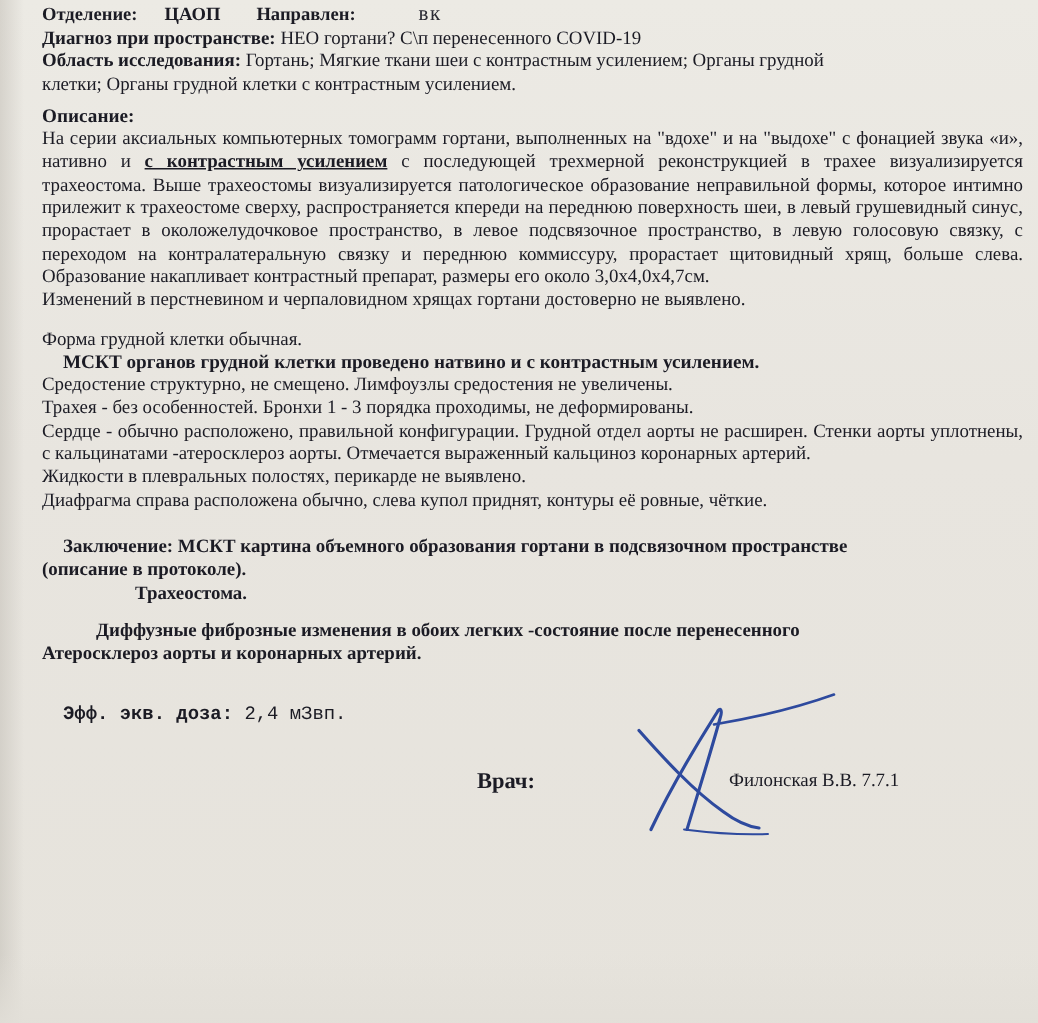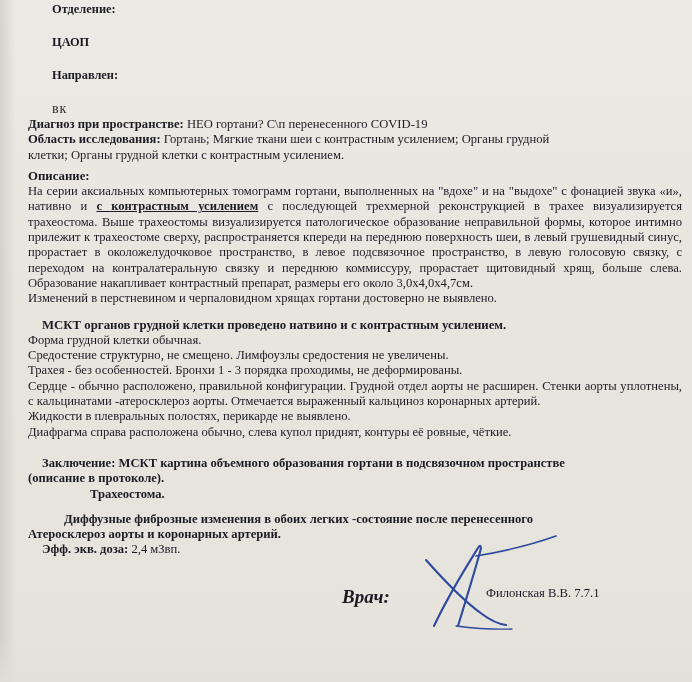--- a/index.html
+++ b/index.html
@@ -30,21 +30,20 @@
   .b { font-weight: bold; }
   .just { text-align: justify; text-align-last: left; }
   .ul { text-decoration: underline; }
 
   .hdr-top {
     display: flex;
     align-items: baseline;
     gap: 18px;
     font-size: 12.4px;
     font-weight: bold;
-    flex-direction: column;
   }
   .hdr-top .lbl2 { margin-left: 6px; }
   .hdr-top .vk {
     font-weight: normal;
     font-size: 14px;
     letter-spacing: 1px;
     margin-left: 24px;
     color: #2a2a33;
   }
   .sect-title { font-weight: bold; font-size: 12.8px; }
@@ -56,41 +55,40 @@
   .ind-3 { margin-left: 36px; margin-top: 10px; }
   .ind-4 { margin-left: 14px; }
 
   .doctor-row {
     position: relative;
     margin-top: 22px;
     height: 40px;
   }
   .doctor-label {
     position: absolute;
-    left: 314px;
+    left: 290px;
     top: 6px;
     font-weight: bold;
-    font-size: 19px;
-    font-style: italic;
+    font-size: 15px;
   }
   .doctor-name {
     position: absolute;
     left: 458px;
     top: 6px;
     font-size: 12.6px;
   }
   .sign {
     position: absolute;
     left: 388px;
     top: -50px;
     width: 150px;
     height: 110px;
     pointer-events: none;
   }
-  .dose-row { margin-top: 0; font-weight: bold; }
+  .dose-row { margin-top: 26px; font-weight: bold; font-family: Liberation Mono, monospace; }
   .dose-row .val { font-weight: normal; }
 
   .fade-bottom {
     position: absolute;
     left: 0; right: 0; bottom: 0;
     height: 46px;
     background: linear-gradient(180deg, rgba(232,229,223,0) 0%, rgba(226,223,216,0.85) 100%);
   }
   .edge-left {
     position: absolute;
@@ -128,22 +126,22 @@
   <div class="gap-s"></div>
 
   <div class="line sect-title">Описание:</div>
   <div class="line just">
     <span>На серии аксиальных компьютерных томограмм гортани, выполненных на "вдохе" и на "выдохе" с фонацией звука «и», нативно и </span><span class="b ul">с контрастным усилением</span><span> с последующей трехмерной реконструкцией  в трахее визуализируется трахеостома. Выше трахеостомы визуализируется патологическое образование неправильной формы, которое интимно прилежит к трахеостоме сверху, распространяется кпереди на переднюю поверхность шеи,  в левый грушевидный синус, прорастает в околожелудочковое пространство, в левое подсвязочное пространство, в левую голосовую связку, с переходом на контралатеральную связку и переднюю коммиссуру, прорастает щитовидный хрящ, больше слева. Образование накапливает контрастный препарат, размеры его около  3,0х4,0х4,7см.</span>
   </div>
   <div class="line just"> Изменений в перстневином и черпаловидном хрящах гортани достоверно не выявлено.</div>
 
   <div class="gap-m"></div>
 
+  <div class="line just">Форма грудной клетки обычная.</div>
   <div class="line sect-title ind-4">МСКТ органов  грудной клетки проведено натвино и с контрастным усилением.</div>
-  <div class="line just">Форма грудной клетки обычная.</div>
   <div class="line just">Средостение структурно, не смещено. Лимфоузлы средостения не увеличены.</div>
   <div class="line just">Трахея - без особенностей. Бронхи 1 - 3 порядка проходимы, не деформированы.</div>
   <div class="line just">Сердце - обычно расположено, правильной конфигурации.  Грудной отдел аорты не расширен. Стенки аорты  уплотнены,  с  кальцинатами -атеросклероз  аорты.  Отмечается  выраженный  кальциноз коронарных артерий.</div>
   <div class="line just">Жидкости в плевральных полостях, перикарде не выявлено.</div>
   <div class="line just">Диафрагма справа расположена обычно, слева купол приднят, контуры её ровные, чёткие.</div>
 
   <div class="gap-l"></div>
 
   <div class="line ind-4">
     <span class="b">Заключение:</span>

